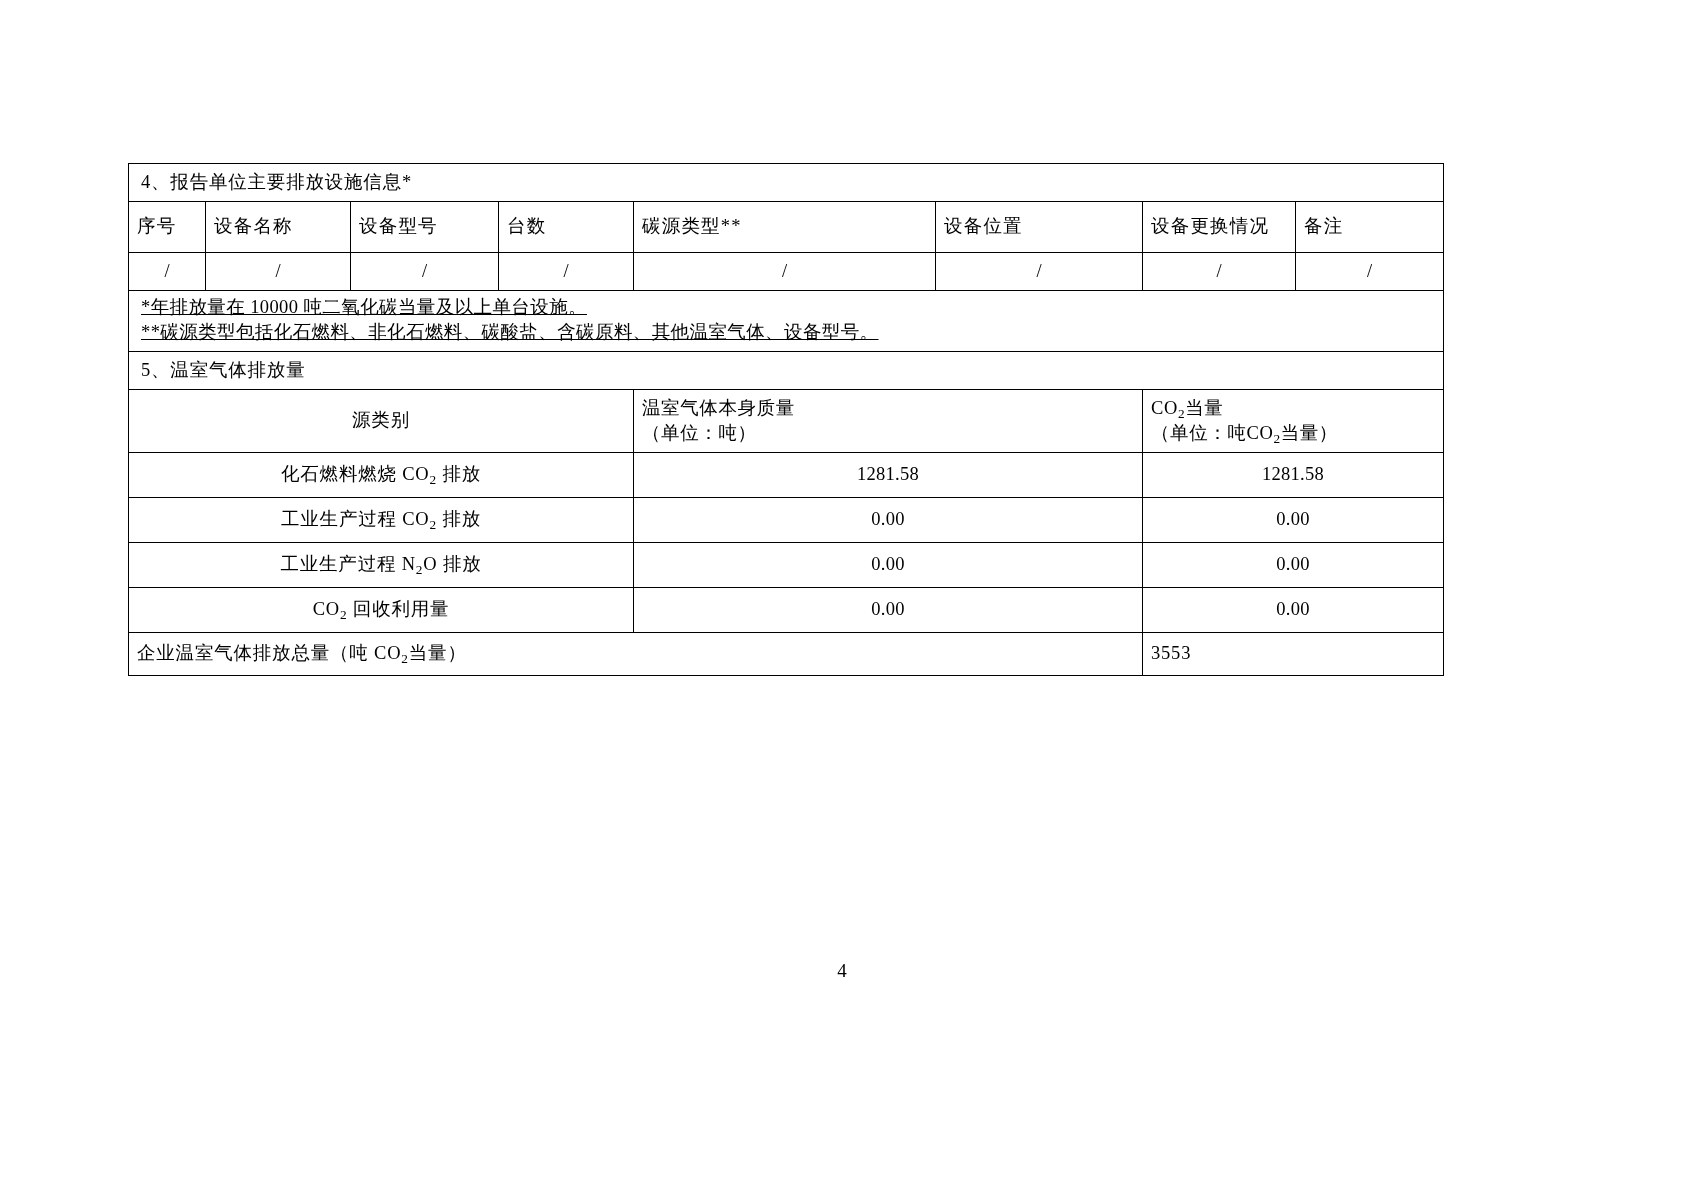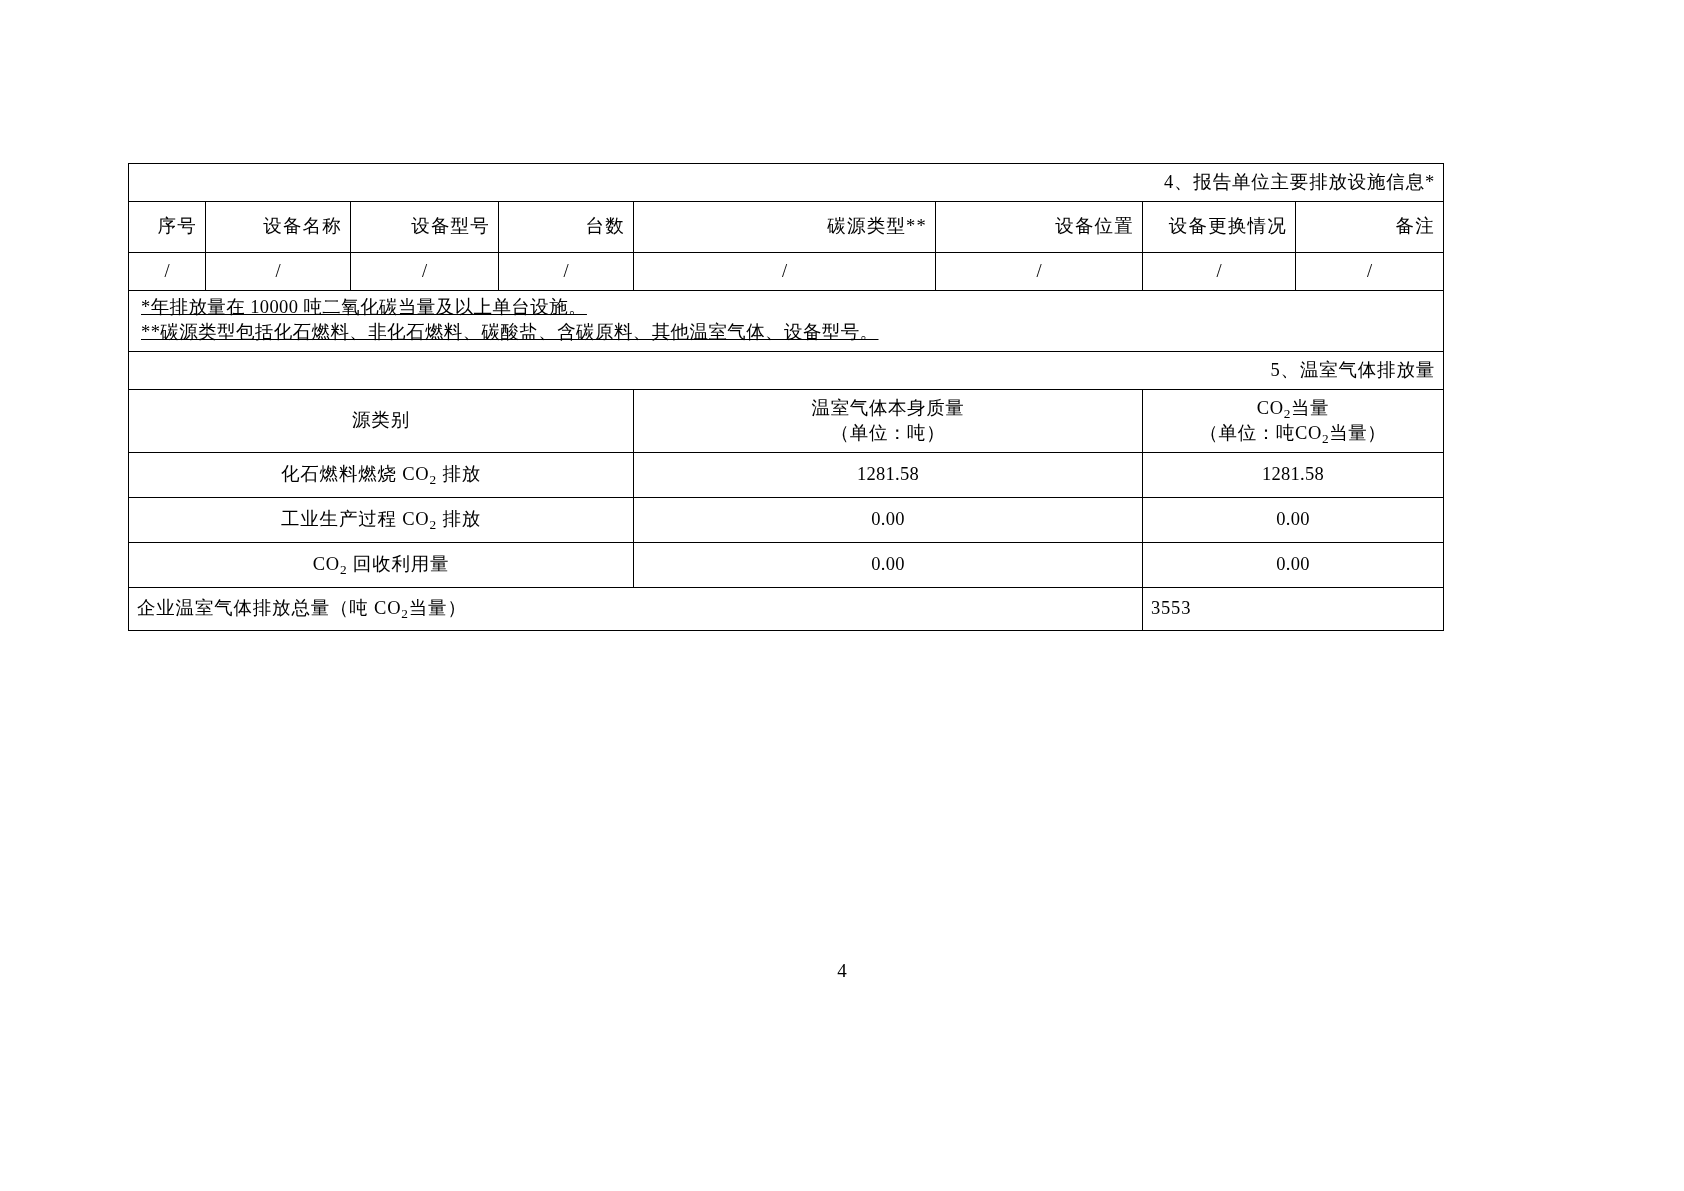--- a/index.html
+++ b/index.html
@@ -32,29 +32,29 @@
     border: 1px solid #000000;
     font-size: 18.5px;
     padding: 0;
     vertical-align: middle;
     line-height: 1.35;
   }
   .cell {
     padding: 6px 8px;
   }
   .sec-title {
-    text-align: right;
+    text-align: left;
     letter-spacing: 0.8px;
     height: 34px;
   }
   .sec-title .cell {
     padding-left: 12px;
   }
   .hdr {
-    text-align: right;
+    text-align: left;
     height: 50px;
     letter-spacing: 1.2px;
   }
   .slashrow {
     text-align: center;
     height: 36px;
     font-size: 18px;
   }
   .notes {
     text-align: left;
@@ -63,21 +63,21 @@
     line-height: 1.55;
     text-decoration: underline;
   }
   .notes .cell {
     padding: 4px 10px 6px 12px;
   }
   .notes div {
     white-space: nowrap;
   }
   .two-line {
-    text-align: center;
+    text-align: left;
     height: 62px;
     letter-spacing: 0.6px;
   }
   .two-line .l1, .two-line .l2 {
     display: block;
   }
   .src-row {
     text-align: center;
     height: 44px;
     letter-spacing: 0.8px;
@@ -238,20 +238,31 @@
           <div class="cell">工业生产过程 CO<sub>2</sub> 排放</div>
         </td>
         <td class="src-row num" colspan="2">
           <div class="cell">0.00</div>
         </td>
         <td class="src-row num" colspan="2">
           <div class="cell">0.00</div>
         </td>
       </tr>
 
+      <tr>
+        <td class="src-row" colspan="4">
+          <div class="cell">工业生产过程 N<sub>2</sub>O 排放</div>
+        </td>
+        <td class="src-row num" colspan="2">
+          <div class="cell">0.00</div>
+        </td>
+        <td class="src-row num" colspan="2">
+          <div class="cell">0.00</div>
+        </td>
+      </tr>
 
       <tr>
         <td class="src-row" colspan="4">
           <div class="cell">CO<sub>2</sub> 回收利用量</div>
         </td>
         <td class="src-row num" colspan="2">
           <div class="cell">0.00</div>
         </td>
         <td class="src-row num" colspan="2">
           <div class="cell">0.00</div>

